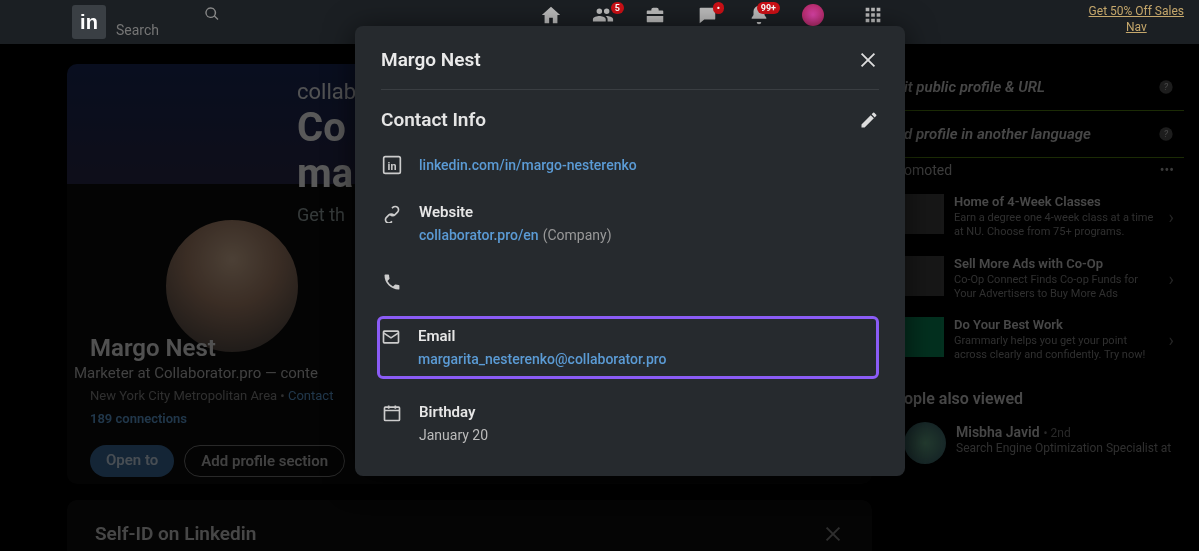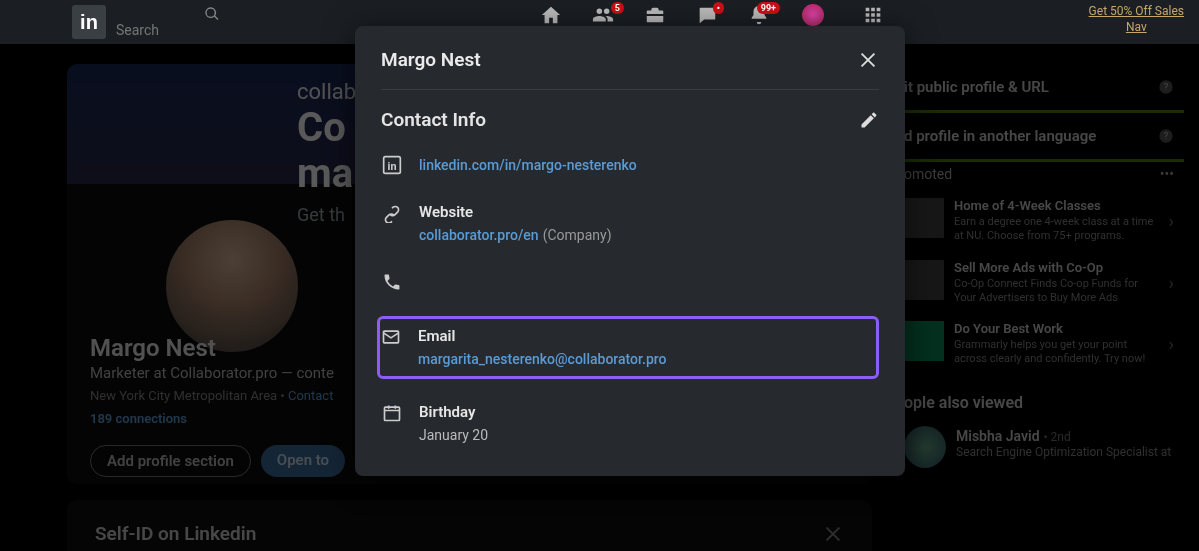--- a/index.html
+++ b/index.html
@@ -44,21 +44,21 @@
   .pill { padding:6px 16px; border-radius:18px; font-size:15px; font-weight:600;}
   .pill.blue { background:#3a6a9a; color:#cde;}
   .pill.outline { background:transparent; border:1px solid #777; color:#bbb;}
 
   .selfid-card { position:absolute; top:500px; left:67px; width:805px; background:#111; border-radius:10px; padding:22px 28px; display:flex; justify-content:space-between; align-items:center;}
   .selfid-card h3 { color:#ccc; font-size:19px; font-weight:600;}
   .selfid-card svg { width:22px; height:22px; fill:#888;}
 
   
   .rightcol { position:absolute; top:64px; right:15px; width:290px; }
-  .rcard { background:transparent; padding:14px 10px; border-bottom:3px solid #4d7c0f;}
+  .rcard { background:transparent; padding:14px 10px; border-bottom:1px solid #4d7c0f;font-style:italic;}
   .rcard-row { display:flex; justify-content:space-between; align-items:center;}
   .rcard-title { color:#ccc; font-size:15px; font-weight:600;}
   .qmark { width:16px; height:16px; fill:#666;}
   .promoted-head { display:flex; justify-content:space-between; color:#aaa; font-size:14px; padding:4px 10px 8px;align-items:center;}
   .ad { display:flex; gap:10px; padding:8px 10px; align-items:flex-start;}
   .ad-img { width:40px; height:40px; background:#444; flex-shrink:0;}
   .ad-body { flex:1;}
   .ad-title { color:#ccc; font-size:13px; font-weight:600; margin-bottom:2px;}
   .ad-desc { color:#888; font-size:11px; line-height:1.3;}
   .ad-chev { color:#666; font-size:18px; align-self:center;}
@@ -154,28 +154,28 @@
 <div class="profile-card">
   <div class="cover-text">
     <div class="small1">collab</div>
     <div class="big"><span>Co</span></div>
     <div class="big"><span>ma</span></div>
     <div class="sub">Get th</div>
   </div>
   <div class="profile-photo"></div>
 </div>
 <div class="pname" style="top:334px; left:90px; position:absolute;">Margo Nest</div>
-<div class="ptitle" style="position:absolute; top:364px; left:90px;">Marketer at Collaborator.pro — conte</div>
+<div class="ptitle" style="position:absolute; top:364px; left:74px;">Marketer at Collaborator.pro — conte</div>
 <div class="pmeta" style="position:absolute; top:388px; left:90px;">
   <span>New York City Metropolitan Area</span> • <a>Contact</a>
 </div>
 <div class="pconn" style="position:absolute; top:411px; left:90px;">189 connections</div>
 <div class="pill-row" style="position:absolute; top:445px; left:90px;">
+  <div class="pill blue">Open to</div>
   <div class="pill outline">Add profile section</div>
-  <div class="pill blue">Open to</div>
 </div>
 
 <div class="selfid-card">
   <h3>Self-ID on Linkedin</h3>
   <svg viewBox="0 0 24 24">
       <path d="M5 5l14 14M19 5L5 19" stroke="#888" stroke-width="2"></path>
     </svg>
 </div>
 
 <div class="rightcol">

